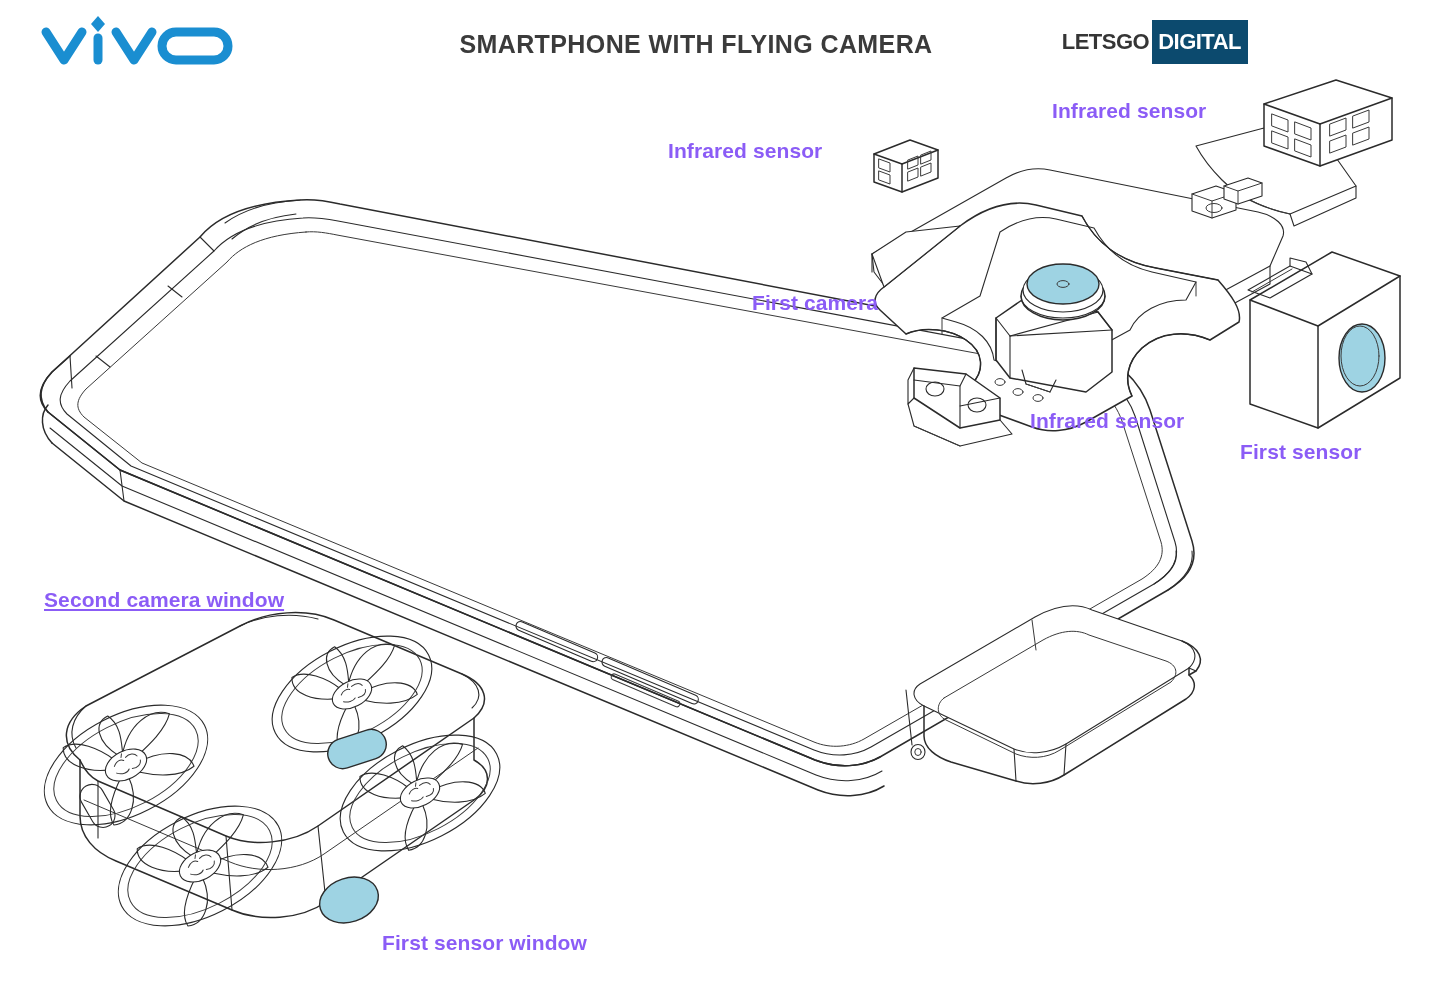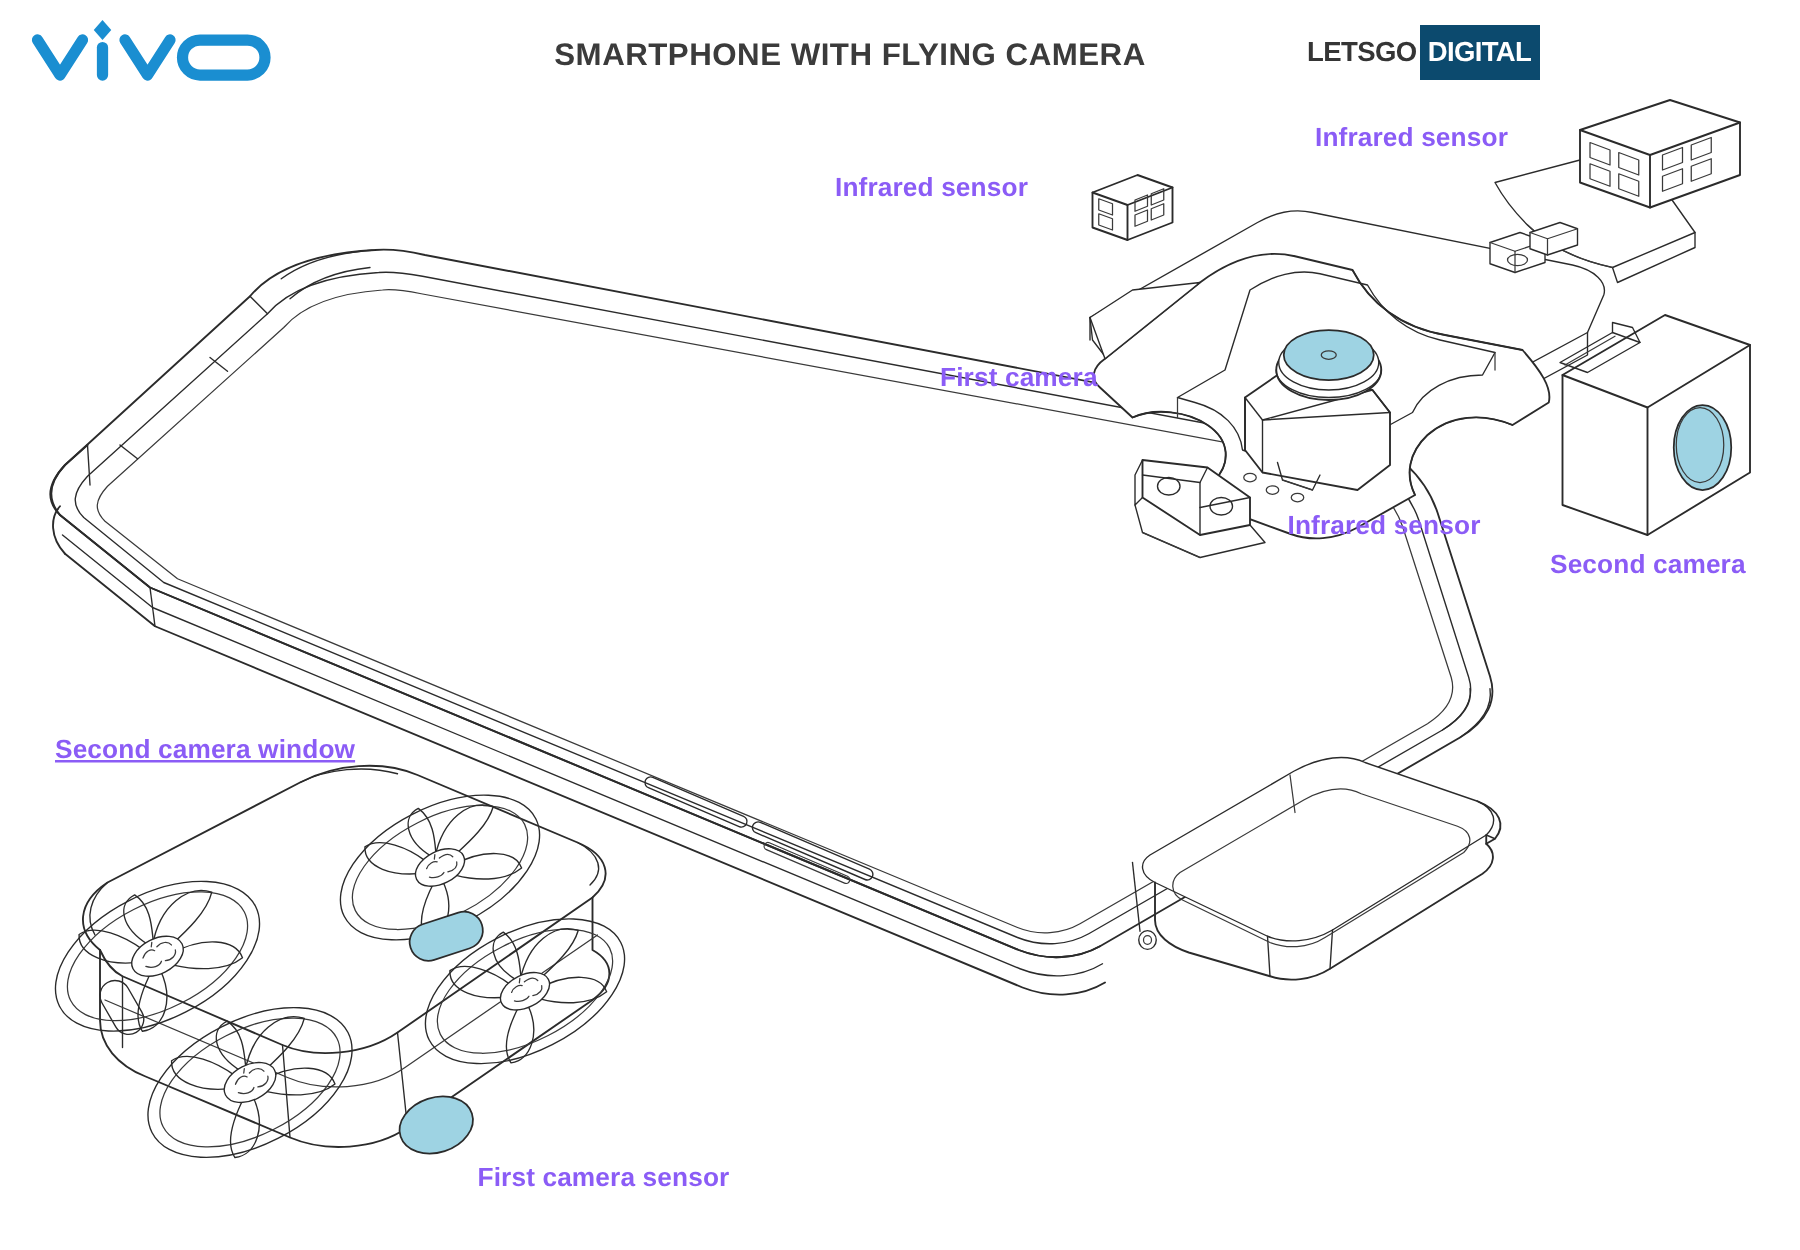--- a/index.html
+++ b/index.html
@@ -13,21 +13,21 @@
     height: 1000px;
     position: relative;
     overflow: hidden;
     font-family: "Liberation Sans", sans-serif;
     color: #3a3a3a;
   }
 
   
   #header {
     position: absolute;
-    left: 0; top: 0;
+    left: 16px; top: 0;
     width: 1256px;
     height: 90px;
   }
 
   #vivo-logo {
     position: absolute;
     left: 22px;
     top: 8px;
     width: 200px;
     height: 64px;
@@ -588,15 +588,15 @@
     </g>
   </g>
 
 </svg>
 </div>
 
 <div class="callout lbl-ir-left">Infrared sensor</div>
 <div class="callout lbl-ir-top">Infrared sensor</div>
 <div class="callout lbl-second-cam">First camera</div>
 <div class="callout lbl-ir-bottom">Infrared sensor</div>
-<div class="callout lbl-first-cam">Second camera</div>
+<div class="callout lbl-first-cam">First sensor</div>
 <div class="callout lbl-second-win">Second camera window</div>
-<div class="callout lbl-first-win">First camera sensor</div>
+<div class="callout lbl-first-win">First sensor window</div>
 
 </body></html>

